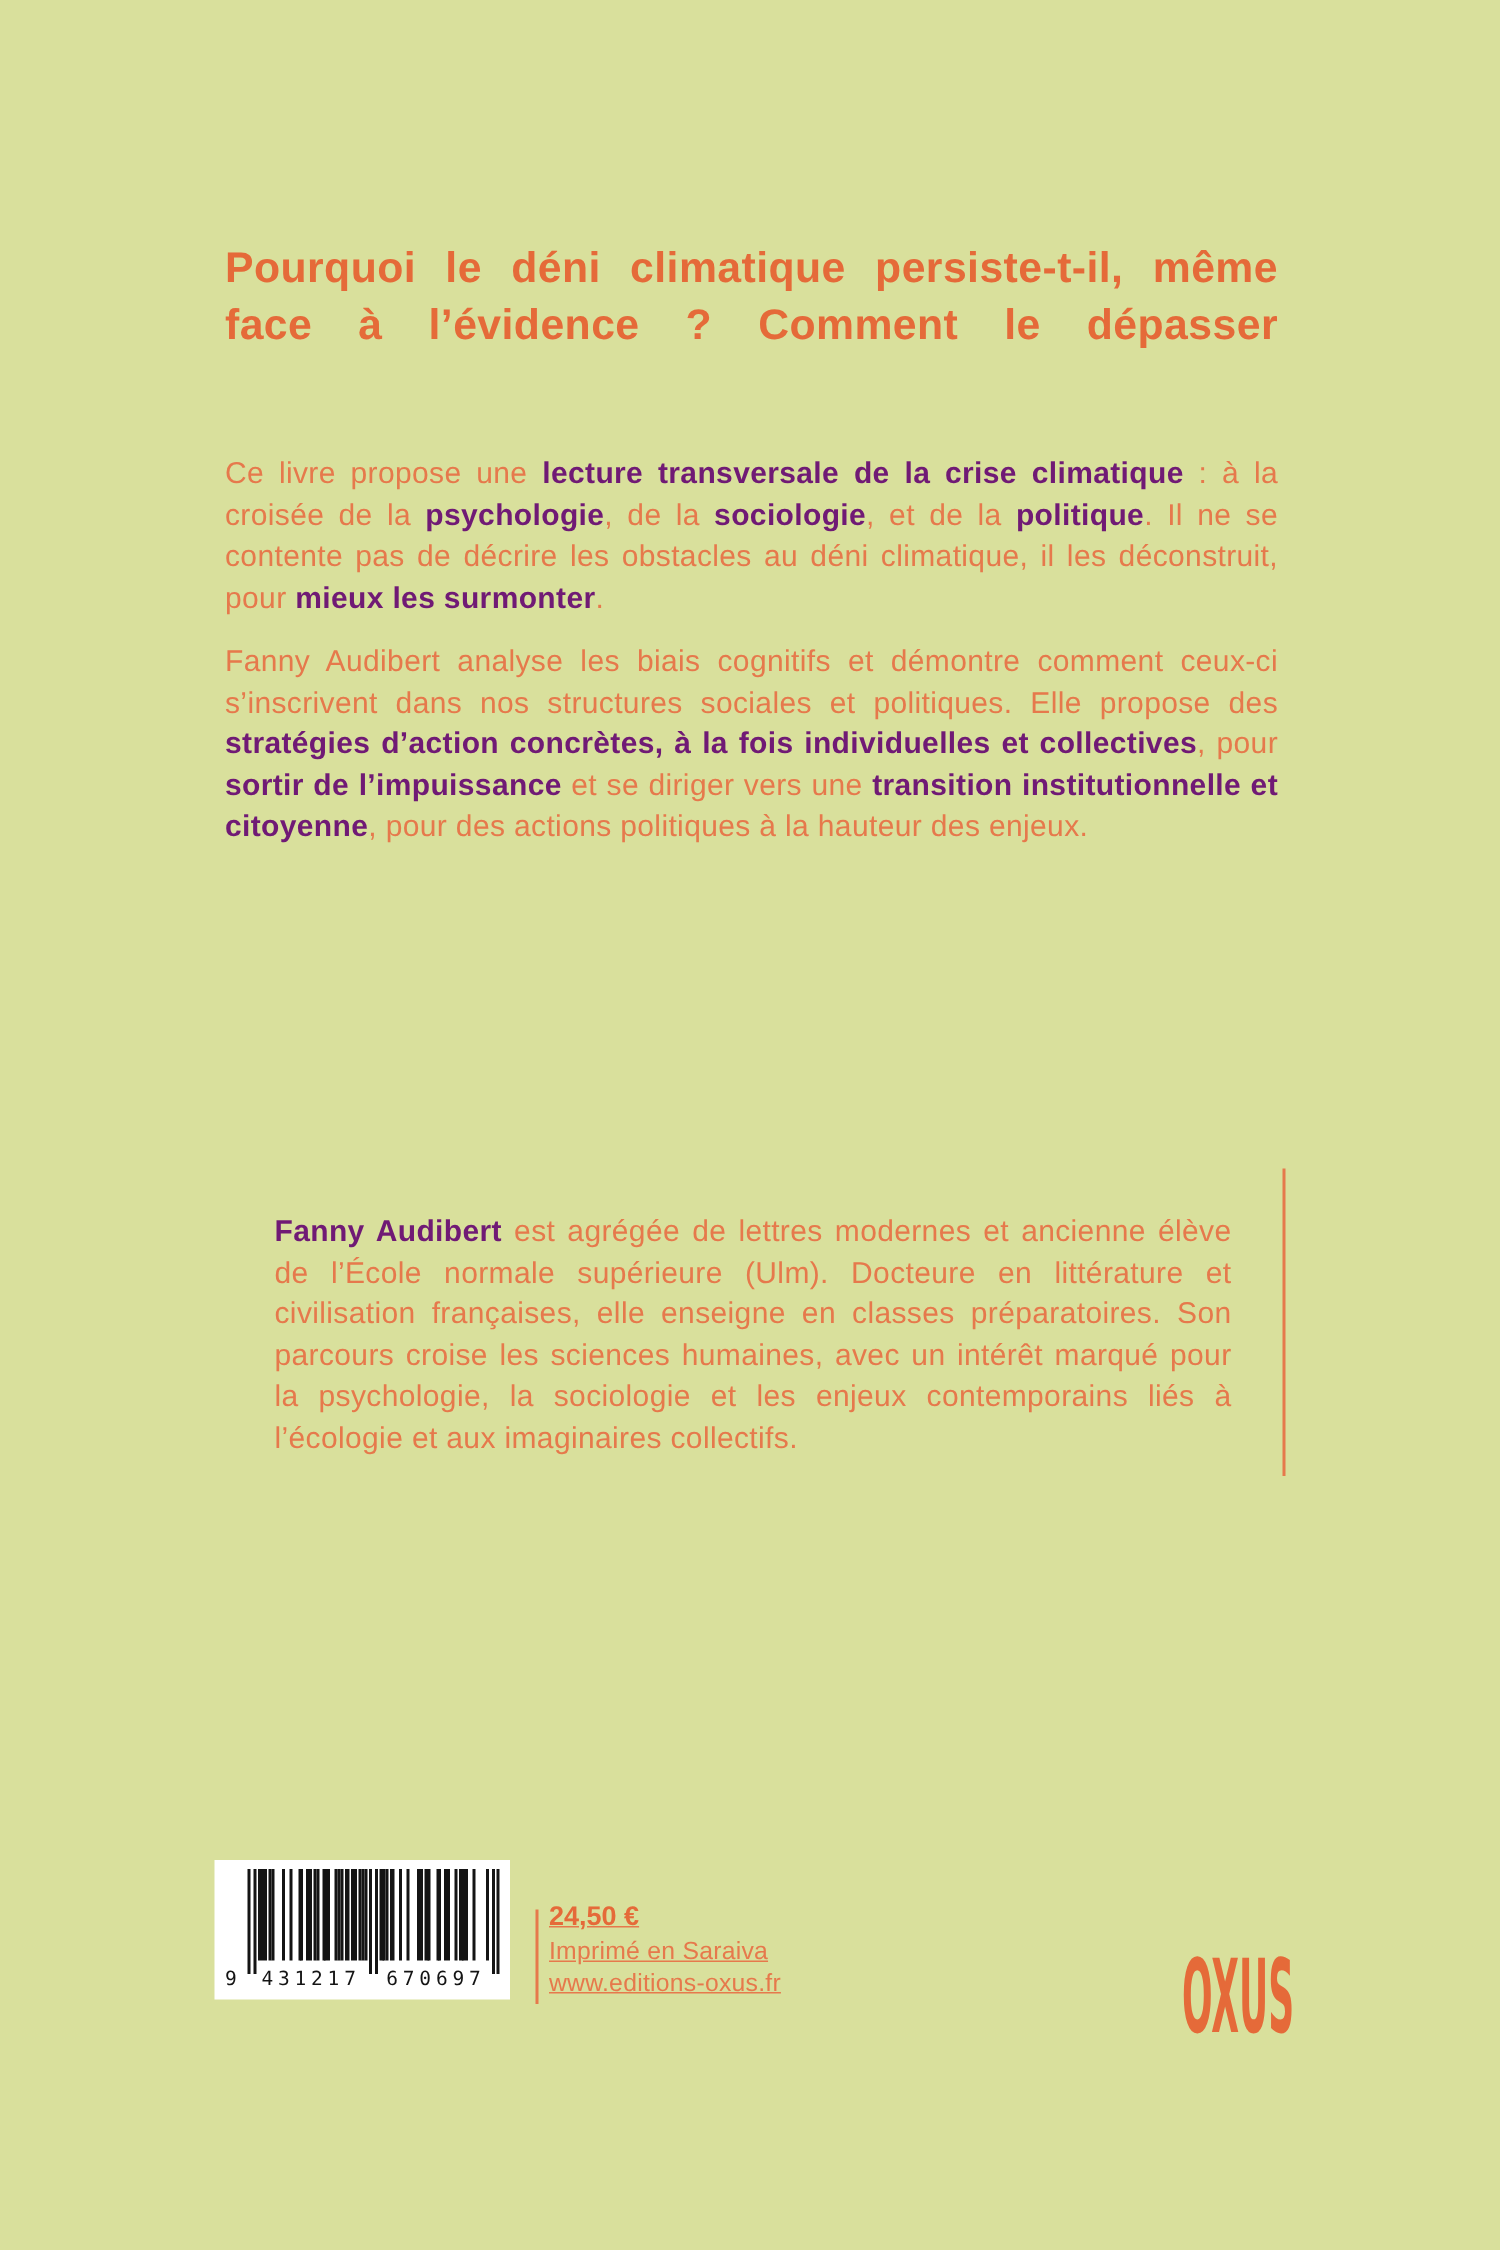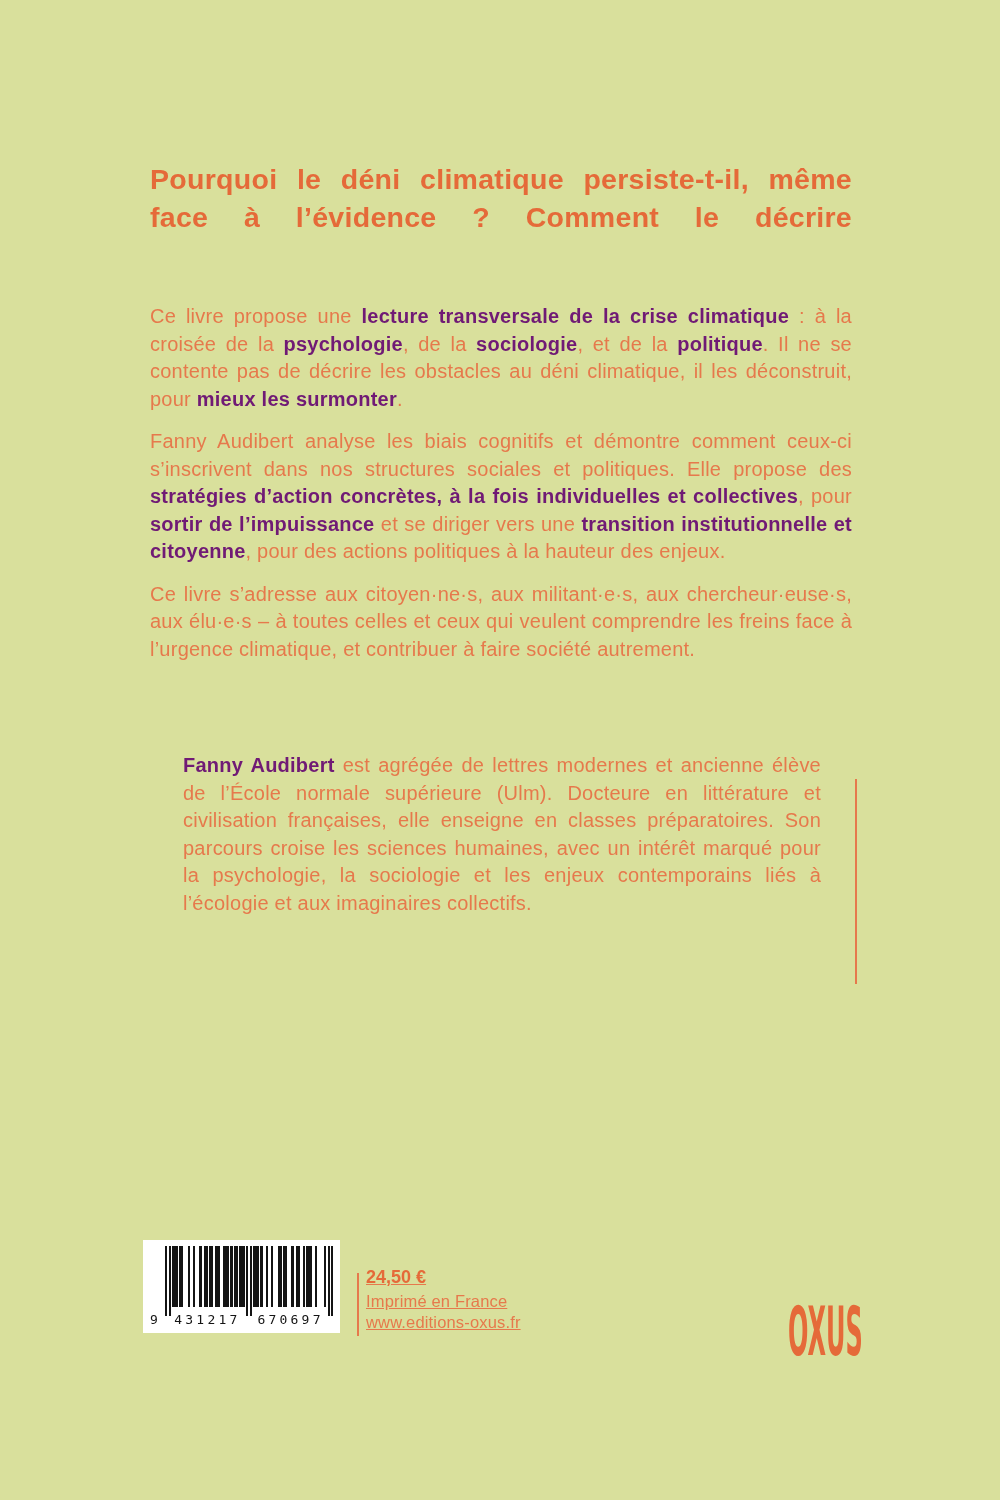--- a/index.html
+++ b/index.html
@@ -21,21 +21,21 @@
   
   .body-copy{
     position:absolute;left:150px;top:303px;width:702px;
     color:#e6794c;font-size:20px;line-height:27.5px;
     text-align:justify;letter-spacing:.012em;
   }
   .body-copy p{margin:0 0 15px 0;}
   .b{font-weight:bold;color:#701a75;}
   
   .bio{
-    position:absolute;left:183px;top:752px;width:638px;
+    position:absolute;left:183px;top:808px;width:638px;
     color:#e6794c;font-size:20px;line-height:27.5px;
     text-align:justify;letter-spacing:.012em;
   }
   .bio-rule{
     position:absolute;left:855px;top:779px;width:2px;height:205px;
     background:#e6794c;
   }
   
   .barcode-box{
     position:absolute;left:143px;top:1240px;width:197px;height:93px;
@@ -63,27 +63,26 @@
     color:#e6794c;font-size:13.5px;letter-spacing:.02em;white-space:nowrap;
   }
 </style>
 </head>
 <body>
 
 <div class="page">
 
   <div class="headline">
     <div class="hl-line">Pourquoi le déni climatique persiste-t-il, même</div>
-    <div class="hl-line">face à l’évidence ? Comment le décrire</div>
+    <div class="hl-line">face à l’évidence ? Comment le dépasser</div>
   </div>
 
   <div class="body-copy">
     <p><span>Ce livre propose une </span><span class="b">lecture transversale de la crise climatique</span><span> : à la croisée de la </span><span class="b">psychologie</span><span>, de la </span><span class="b">sociologie</span><span>, et de la </span><span class="b">politique</span><span>. Il ne se contente pas de décrire les obstacles au déni climatique, il les déconstruit, pour </span><span class="b">mieux les surmonter</span><span>.</span></p>
     <p><span>Fanny Audibert analyse les biais cognitifs et démontre comment ceux-ci s’inscrivent dans nos structures sociales et politiques. Elle propose des </span><span class="b">stratégies d’action concrètes, à la fois individuelles et collectives</span><span>, pour </span><span class="b">sortir de l’impuissance</span><span> et se diriger vers une </span><span class="b">transition institutionnelle et citoyenne</span><span>, pour des actions politiques à la hauteur des enjeux.</span></p>
-    <p><span>Ce livre s’adresse aux citoyen·ne·s, aux militant·e·s, aux chercheur·euse·s, aux élu·e·s – à toutes celles et ceux qui veulent comprendre les freins face à l’urgence climatique, et contribuer à faire société autrement.</span></p>
   </div>
 
   <div class="bio"><span class="b">Fanny Audibert</span><span> est agrégée de lettres modernes et ancienne élève de l’École normale supérieure (Ulm). Docteure en littérature et civilisation françaises, elle enseigne en classes préparatoires. Son parcours croise les sciences humaines, avec un intérêt marqué pour la psychologie, la sociologie et les enjeux contemporains liés à l’écologie et aux imaginaires collectifs.</span></div>
   <div class="bio-rule"></div>
 
   <div class="barcode-box">
     <div class="barcode-bars">
         <i style="left:0.00px;width:2.12px;height:70px"></i>
         <i style="left:3.54px;width:2.12px;height:70px"></i>
         <i style="left:7.07px;width:2.12px;height:61px"></i>
@@ -140,21 +139,21 @@
         <s style="left:-15px;letter-spacing:0">9</s>
         <s style="left:42.4px;transform:translateX(-50%)">431217</s>
         <s style="left:125.6px;transform:translateX(-50%)">670697</s>
       </div>
   </div>
 
   <div class="price-divider"></div>
 
   <div class="price-block">
     <div class="price">24,50 €</div>
-    <div class="printed">Imprimé en France</div>
+    <div class="printed">Imprimé en Saraiva</div>
     <div class="website">www.editions-oxus.fr</div>
   </div>
 
   <div class="logo-wrap">
     <svg width="90" height="70" viewBox="0 0 90 70">
       <text x="0" y="38" font-size="40" font-weight="bold" font-family="DejaVu Sans, sans-serif" fill="#e56a39" transform="scale(0.6,1.7)">OXUS</text>
     </svg>
   </div>
 
   <div class="credit">Conception graphique : © Carla Saraiva</div>

